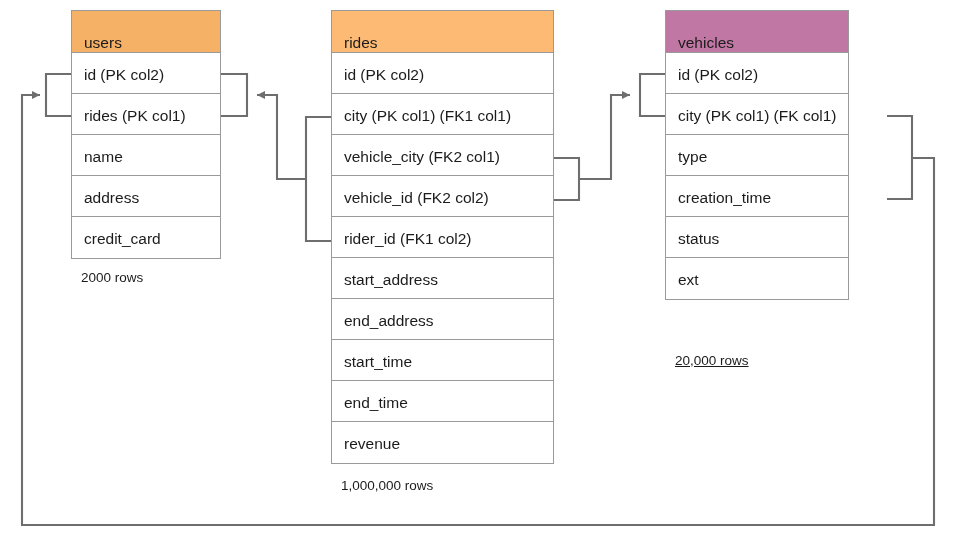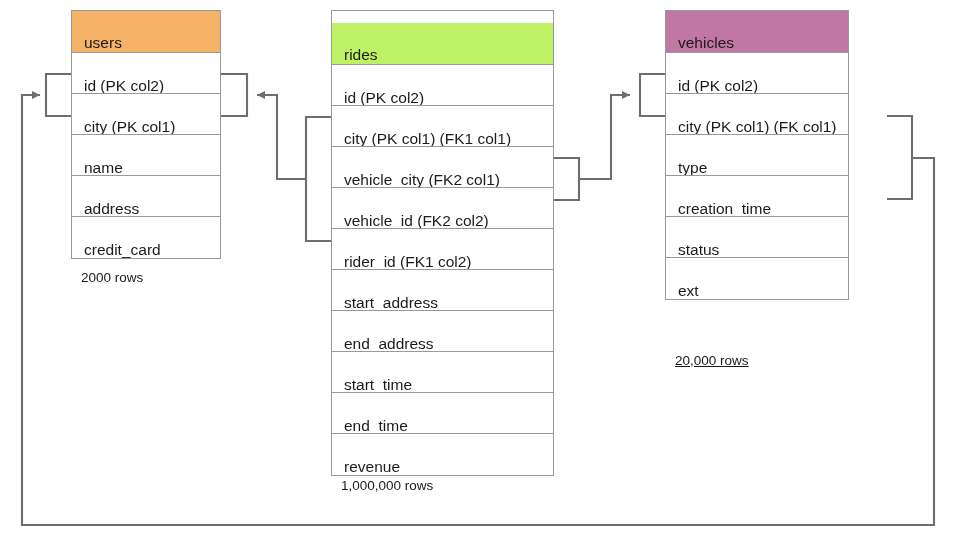--- a/index.html
+++ b/index.html
@@ -43,21 +43,21 @@
     font-size: 15.5px;
     color: #1b1b1b;
     border-bottom: 1px solid #9a9a9a;
     white-space: nowrap;
     overflow: hidden;
   }
   .tbl-row {
     box-sizing: border-box;
     height: 41px;
     line-height: 41px;
-    padding: 12px 0 0 12px;
+    padding: 1px 0 0 12px;
     font-size: 15.5px;
     color: #1b1b1b;
     border-bottom: 1px solid #9a9a9a;
     white-space: nowrap;
     overflow: hidden;
     background: #ffffff;
   }
   .tbl-row.last {
     border-bottom: none;
   }
@@ -102,29 +102,29 @@
 
       <path d="M887,116 L912,116 L912,199 L887,199"></path>
 
       <path d="M912,158 L934,158 L934,525 L22,525 L22,95 L40,95" marker-end="url(#arrowR)"></path>
     </g>
   </svg>
 
   <div class="table-box" style="left:71px; top:10px; width:150px;">
     <div class="tbl-header" style="background:#f5b266;">users</div>
     <div class="tbl-row">id (PK col2)</div>
-    <div class="tbl-row">city (PK col1)</div>
+    <div class="tbl-row">rides (PK col1)</div>
     <div class="tbl-row">name</div>
     <div class="tbl-row">address</div>
     <div class="tbl-row last">credit_card</div>
   </div>
   <div class="rowcount" style="left:81px; top:270px;">2000 rows</div>
 
   <div class="table-box" style="left:331px; top:10px; width:223px;">
-    <div class="tbl-header" style="background:#bef264;margin-top:12px;">rides</div>
+    <div class="tbl-header" style="background:#fdba74;">rides</div>
     <div class="tbl-row">id (PK col2)</div>
     <div class="tbl-row">city (PK col1) (FK1 col1)</div>
     <div class="tbl-row">vehicle_city (FK2 col1)</div>
     <div class="tbl-row">vehicle_id (FK2 col2)</div>
     <div class="tbl-row">rider_id (FK1 col2)</div>
     <div class="tbl-row">start_address</div>
     <div class="tbl-row">end_address</div>
     <div class="tbl-row">start_time</div>
     <div class="tbl-row">end_time</div>
     <div class="tbl-row last">revenue</div>

